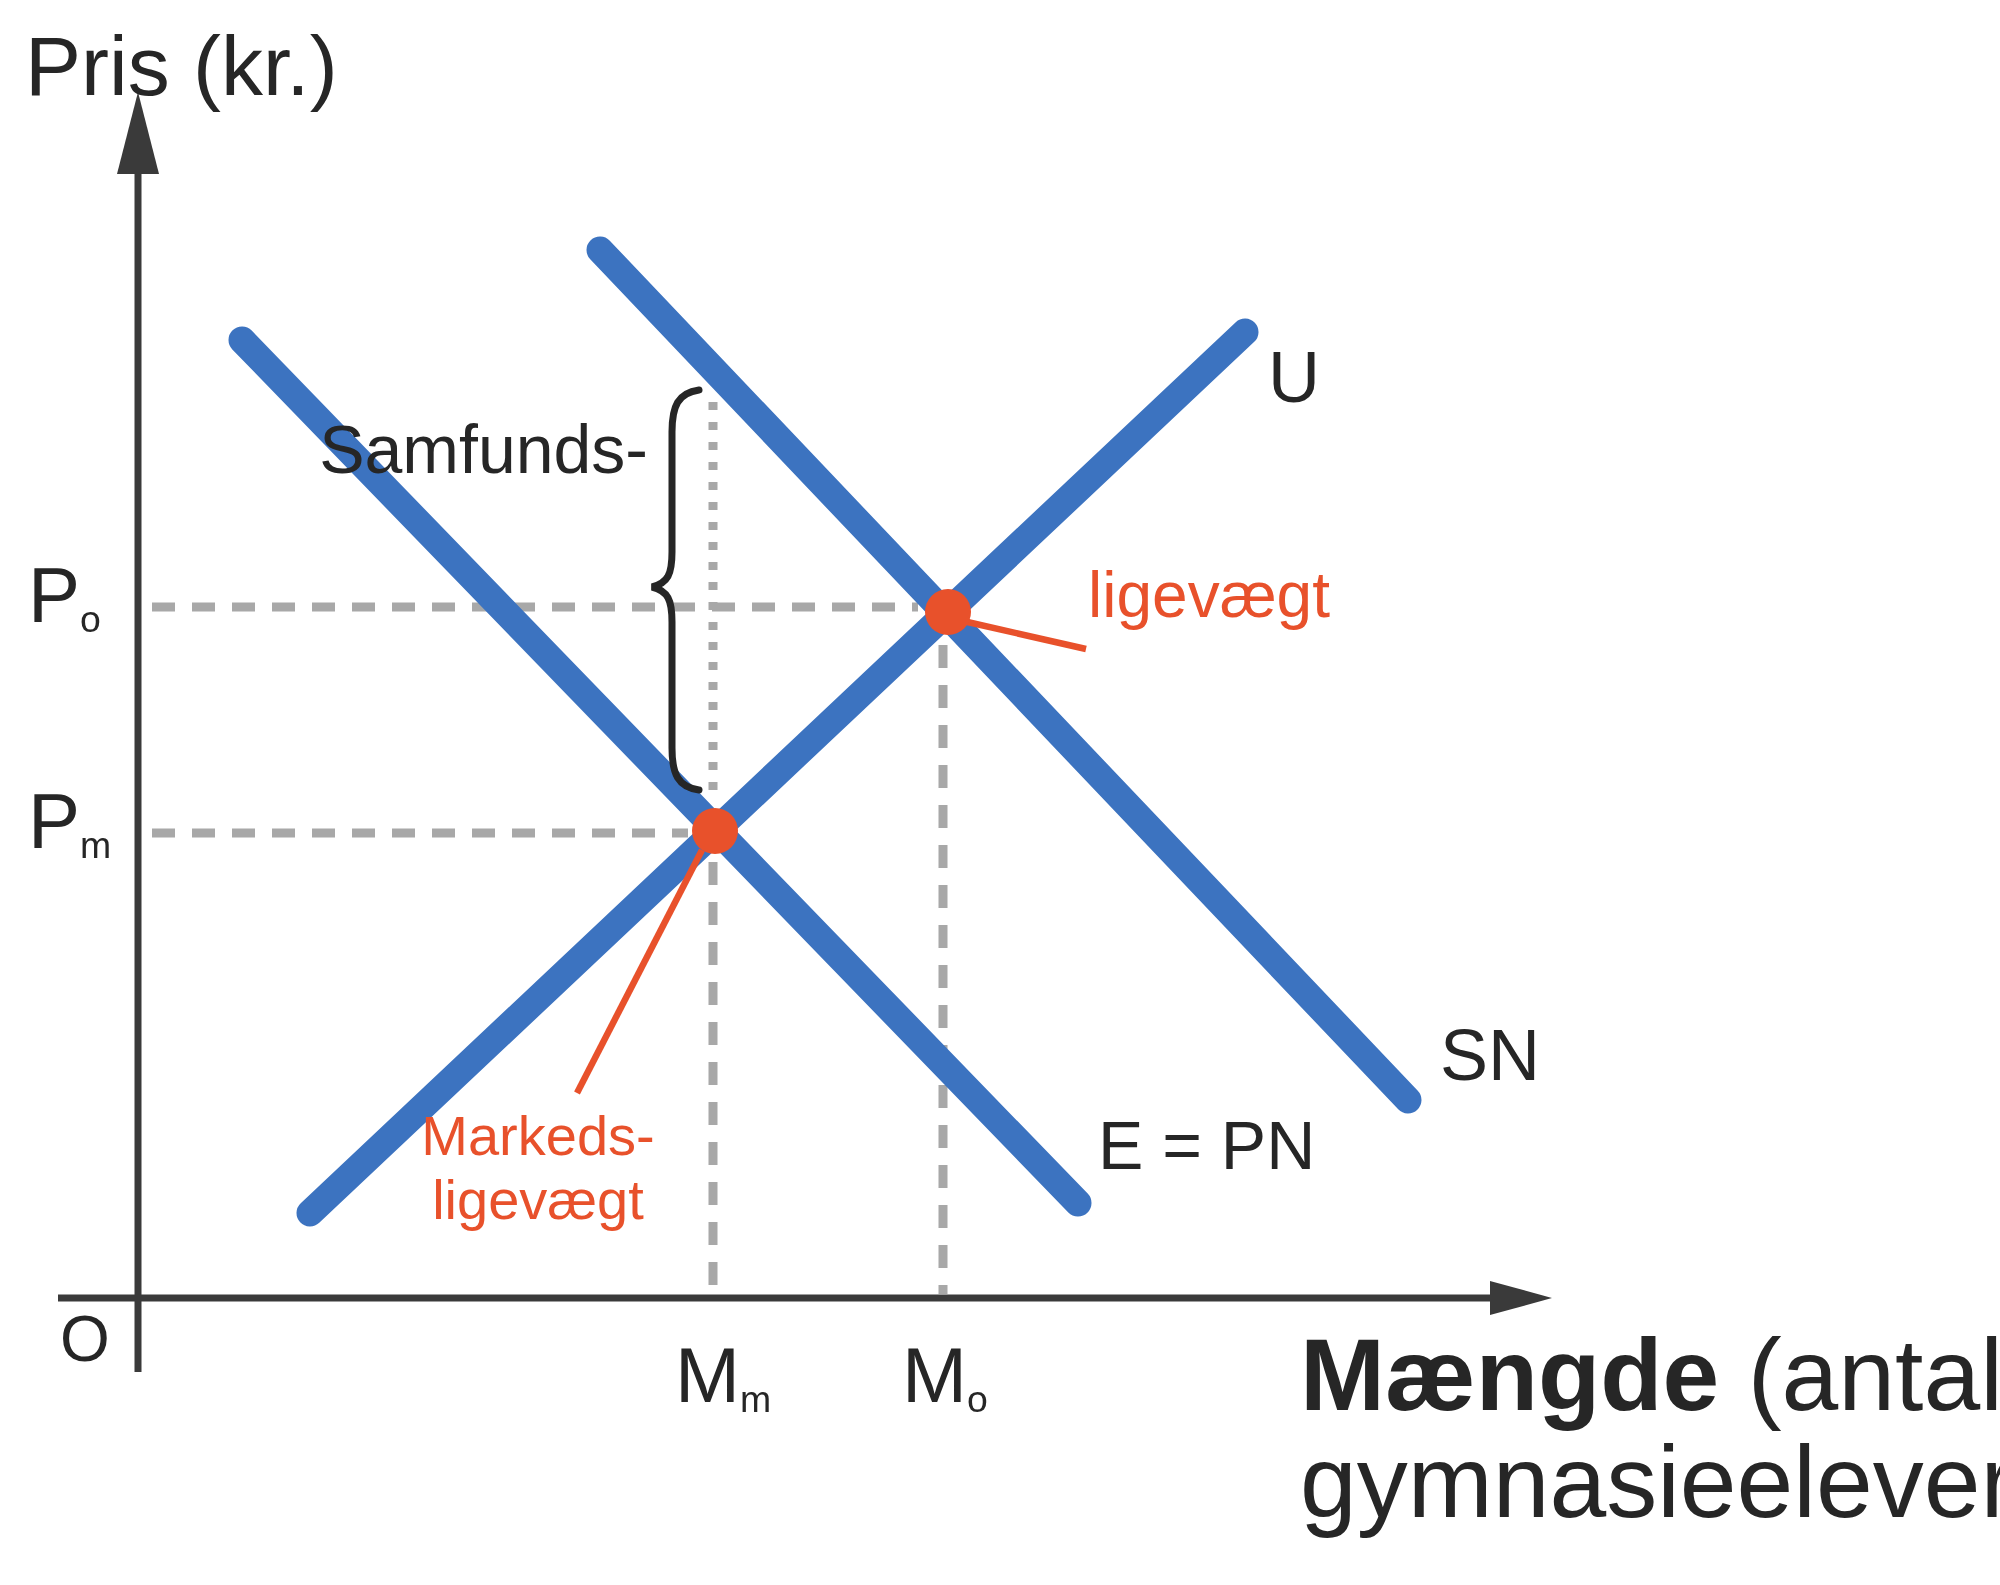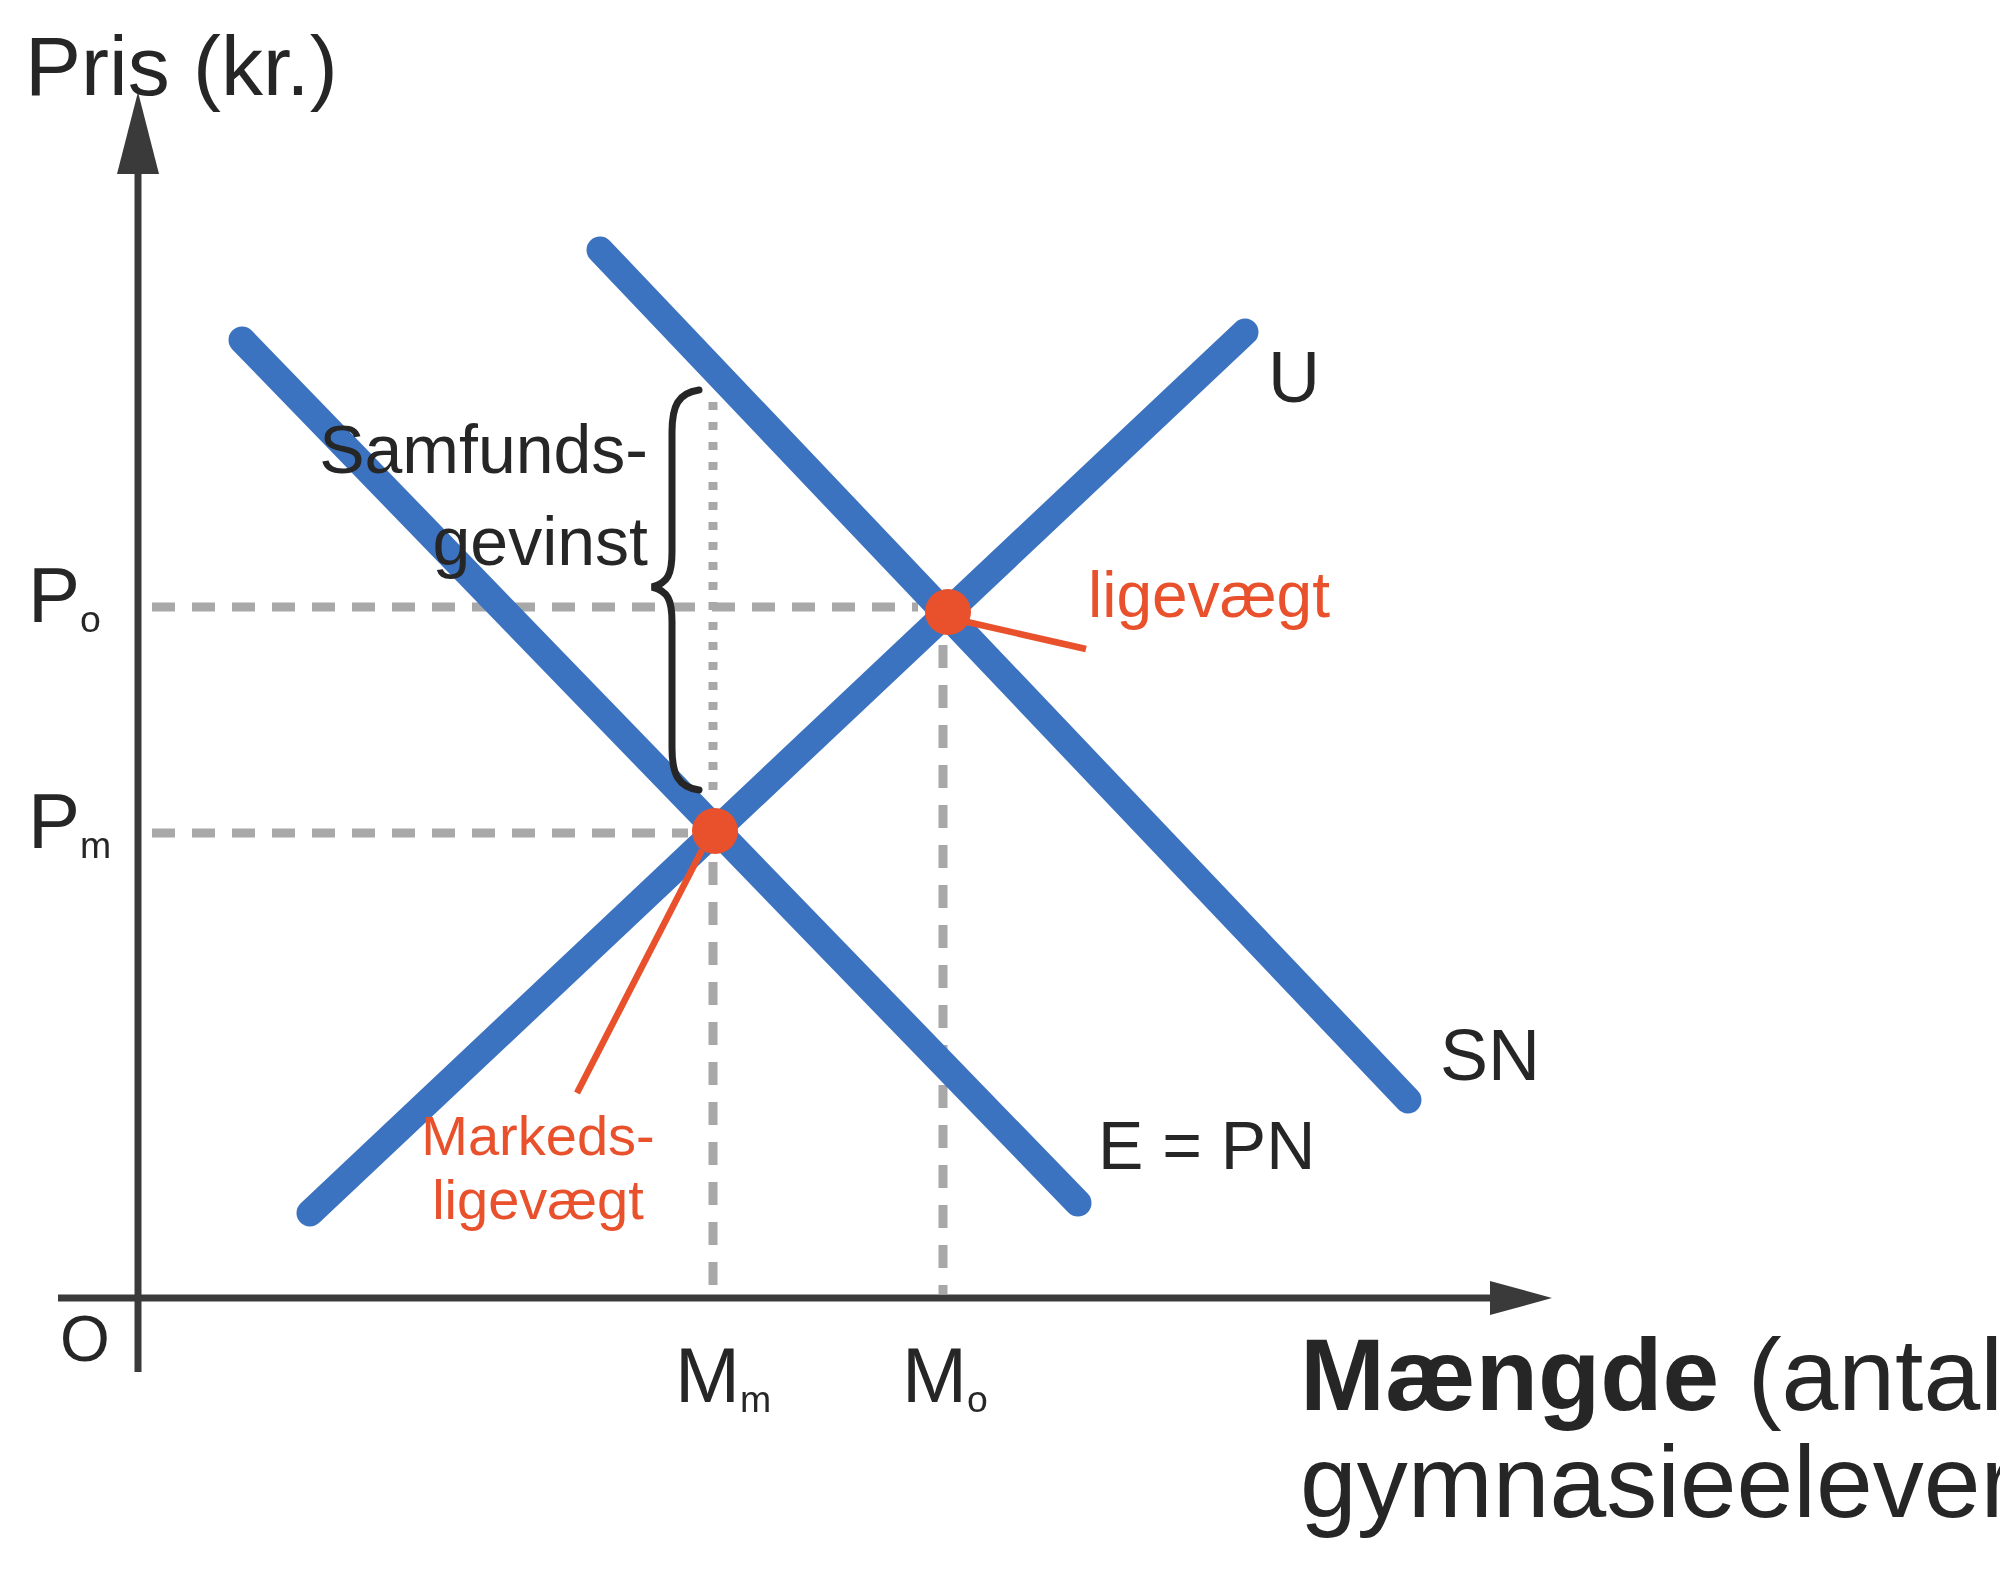--- a/index.html
+++ b/index.html
@@ -87,21 +87,20 @@
 
 <div class="label tick mm"><span>M</span><sub>m</sub></div>
 <div class="label tick mo"><span>M</span><sub>o</sub></div>
 
 <div class="label curve-label u-label">U</div>
 <div class="label curve-label sn-label">SN</div>
 <div class="label curve-label epn-label">E = PN</div>
 
 <div class="label social-gain">
   <div>Samfunds-</div>
-  <div>gevinst</div>
 </div>
 
 <div class="label orange-text optimal-eq">
   <div>ligevægt</div>
 </div>
 
 <div class="label orange-text market-eq">
   <div>Markeds-</div>
   <div>ligevægt</div>
 </div>

